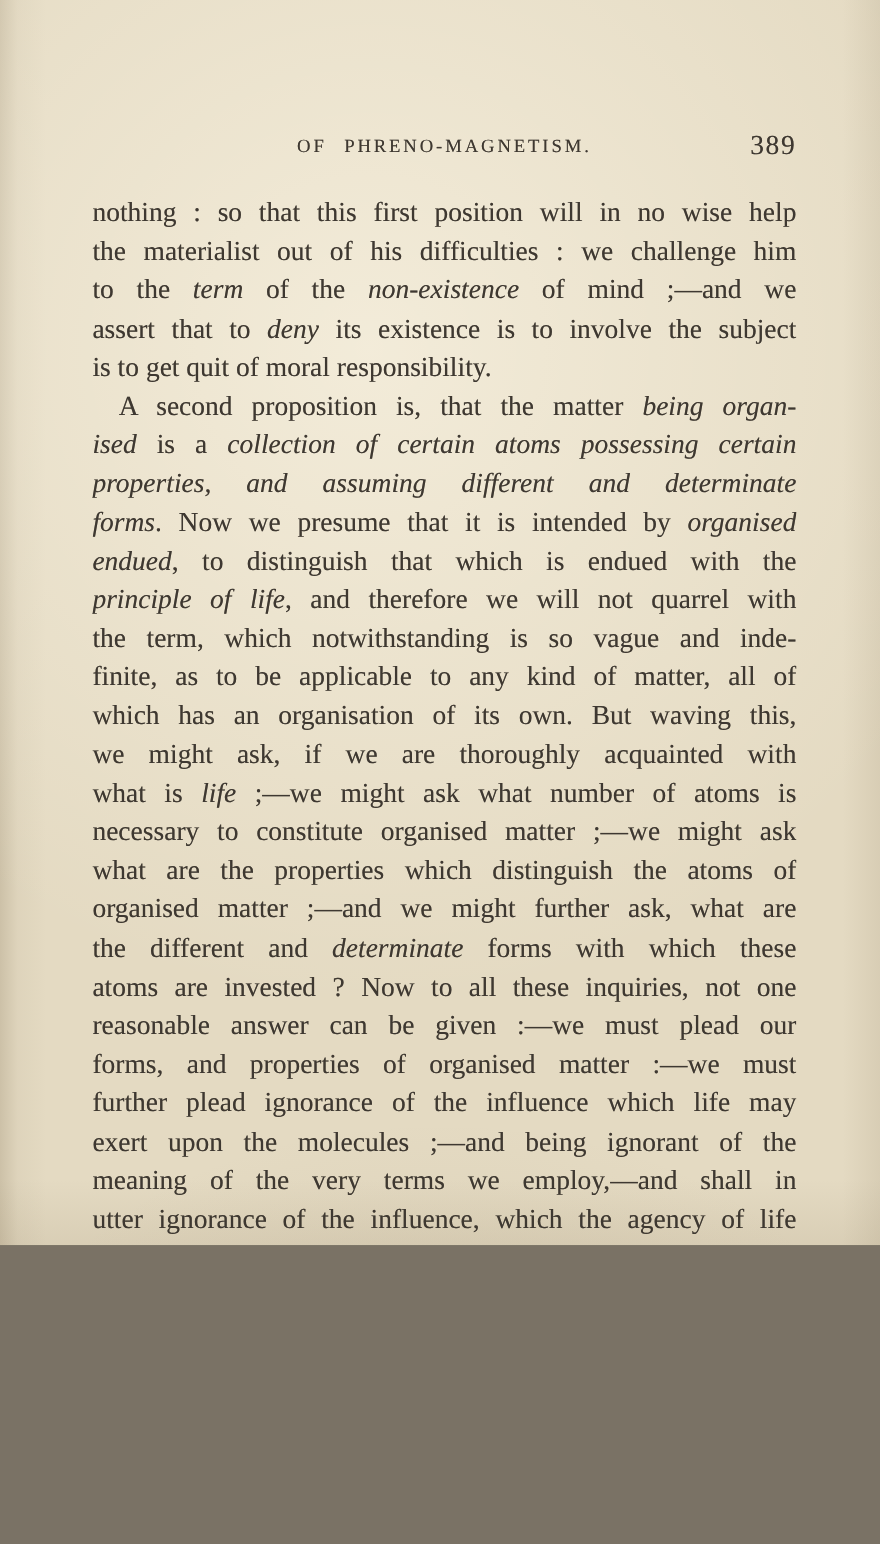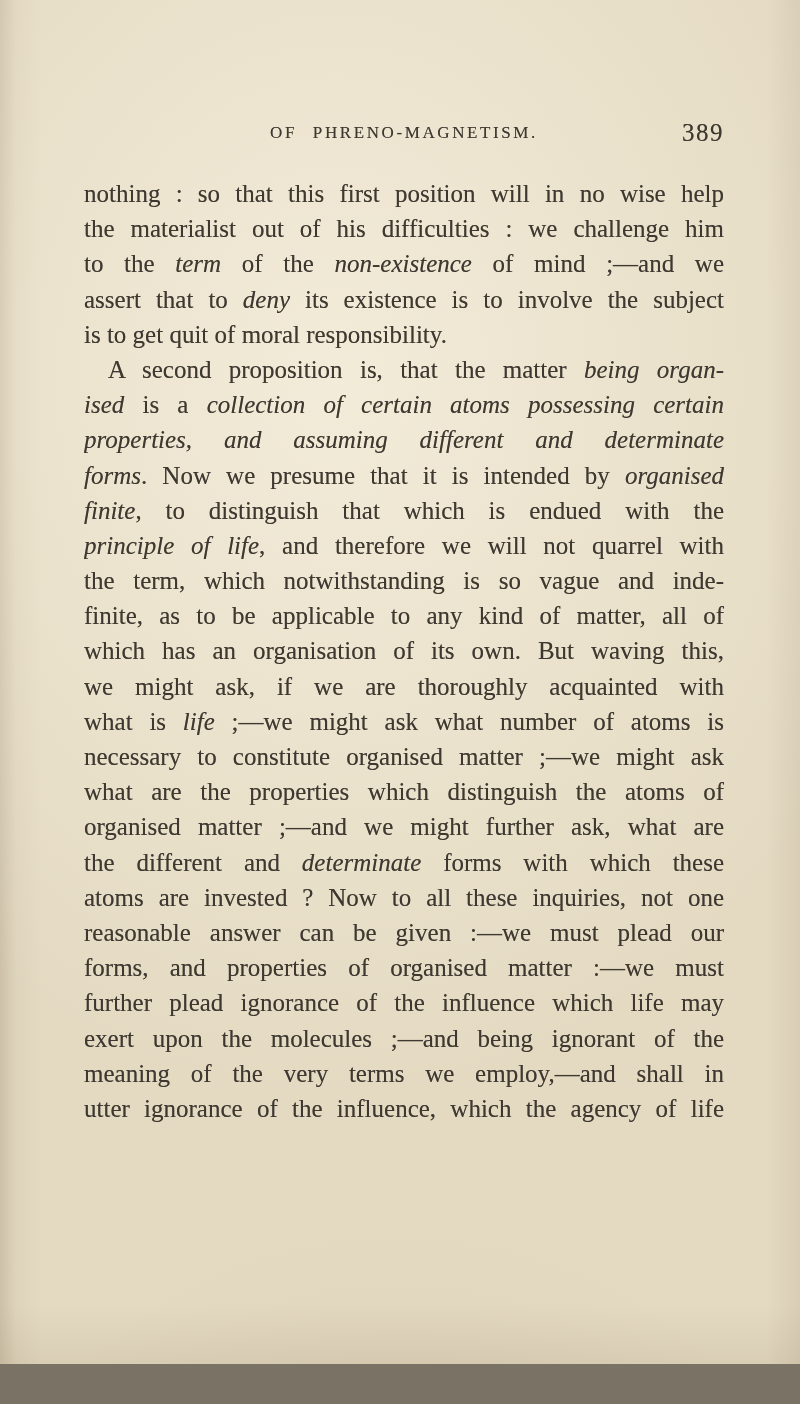--- a/index.html
+++ b/index.html
@@ -3,21 +3,21 @@
 <meta charset="utf-8">
 <style>
   html, body {
     margin: 0;
     padding: 0;
     background: #7a7265;
   }
   .page {
     position: relative;
     width: 800px;
-    height: 1364px;
+    height: 1132px;
     overflow: hidden;
     background-color: var(--paper, #e4dac2);
     background-image:
       radial-gradient(ellipse 120% 85% at 42% 28%, rgba(255,250,236,0.55), rgba(255,250,236,0) 62%),
       linear-gradient(90deg, rgba(110,92,62,0.20) 0px, rgba(110,92,62,0.05) 16px, rgba(110,92,62,0) 42px),
       linear-gradient(270deg, rgba(110,92,62,0.10) 0px, rgba(110,92,62,0) 34px),
       linear-gradient(0deg, rgba(120,102,72,0.10) 0px, rgba(120,102,72,0) 60px),
       radial-gradient(ellipse 90% 40% at 50% 112%, rgba(130,112,82,0.10), rgba(130,112,82,0) 55%);
     font-family: "Liberation Serif", "DejaVu Serif", serif;
     color: var(--ink, #3e3831);
@@ -77,21 +77,21 @@
   <div class="body-text">
       <div class="line"><span>nothing : so that this first position will in no wise help</span></div>
       <div class="line"><span>the materialist out of his difficulties : we challenge him</span></div>
       <div class="line"><span>to the </span><i>term</i><span> of the </span><i>non-existence</i><span> of mind ;—and we</span></div>
       <div class="line"><span>assert that to </span><i>deny</i><span> its existence is to involve the subject</span></div>
       <div class="line para-end"><span>is to get quit of moral responsibility.</span></div>
       <div class="line indent"><span>A second proposition is, that the matter </span><i>being organ-</i></div>
       <div class="line"><i>ised</i><span> is a </span><i>collection of certain atoms possessing certain</i></div>
       <div class="line"><i>properties, and assuming different and determinate</i></div>
       <div class="line"><i>forms</i><span>. Now we presume that it is intended by </span><i>organised</i></div>
-      <div class="line"><i>finite</i><span>, to distinguish that which is endued with the</span></div>
+      <div class="line"><i>endued</i><span>, to distinguish that which is endued with the</span></div>
       <div class="line"><i>principle of life</i><span>, and therefore we will not quarrel with</span></div>
       <div class="line"><span>the term, which notwithstanding is so vague and inde-</span></div>
       <div class="line"><span>finite, as to be applicable to any kind of matter, all of</span></div>
       <div class="line"><span>which has an organisation of its own. But waving this,</span></div>
       <div class="line"><span>we might ask, if we are thoroughly acquainted with</span></div>
       <div class="line"><span>what is </span><i>life</i><span> ;—we might ask what number of atoms is</span></div>
       <div class="line"><span>necessary to constitute organised matter ;—we might ask</span></div>
       <div class="line"><span>what are the properties which distinguish the atoms of</span></div>
       <div class="line"><span>organised matter ;—and we might further ask, what are</span></div>
       <div class="line"><span>the different and </span><i>determinate</i><span> forms with which these</span></div>

